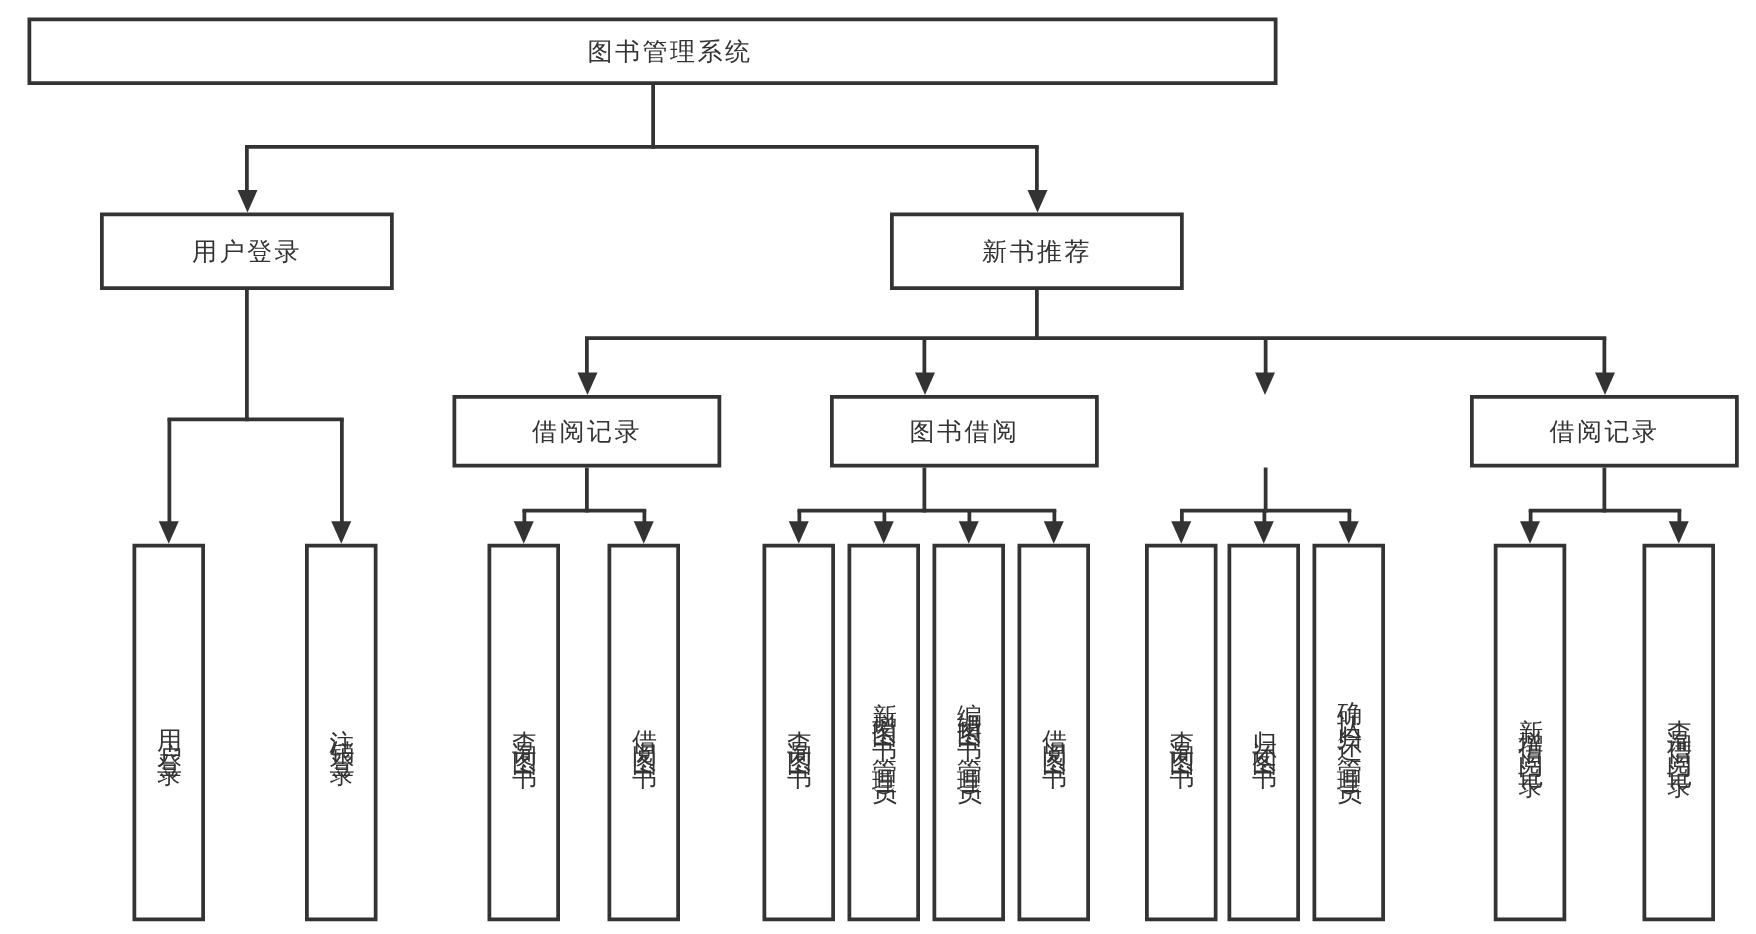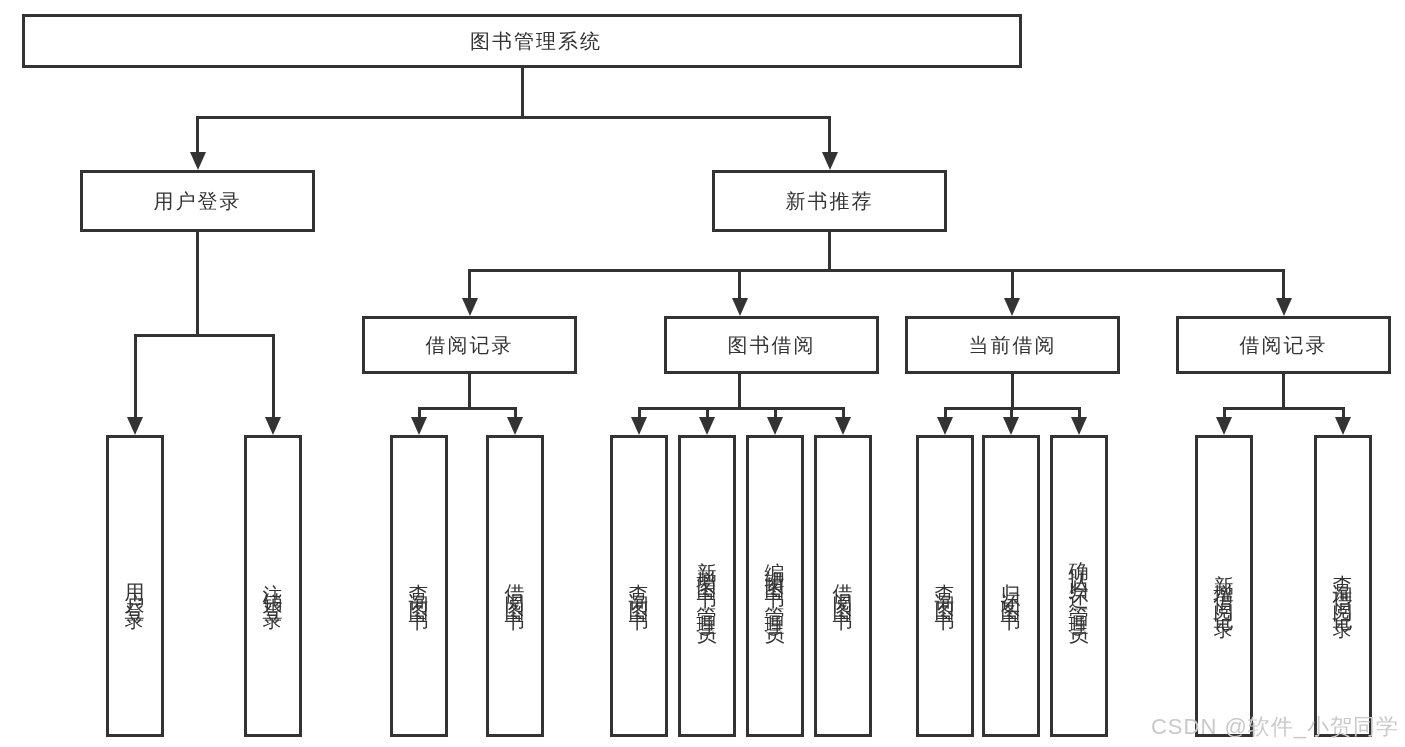--- a/index.html
+++ b/index.html
@@ -57,23 +57,20 @@
   </div>
   <div class="box hbox" style="left:712px;top:170px;width:235px;height:62px;">
     <span>新书推荐</span>
   </div>
 
   <div class="box hbox l3" style="left:362px;">
     <span>借阅记录</span>
   </div>
   <div class="box hbox l3" style="left:632px;margin-left:32px;">
     <span>图书借阅</span>
-  </div>
-  <div class="box hbox l3" style="left:905px;">
-    <span>当前借阅</span>
   </div>
   <div class="box hbox l3" style="left:1176px;text-align:right;">
     <span>借阅记录</span>
   </div>
 
   <div class="box vbox" style="left:106px;">
     <span>用户登录</span>
   </div>
   <div class="box vbox" style="left:244px;">
     <span>注销登录</span>
@@ -164,14 +161,13 @@
       <div class="connector" style="left: 1077.5px; top: 408px; width: 3px; height: 13px;"></div>
       <div class="arrowhead" style="left: 1071px; top: 417px;"></div>
       <div class="connector" style="left: 1282px; top: 374px; width: 3px; height: 35.5px;"></div>
       <div class="connector" style="left: 1222.5px; top: 406.5px; width: 122px; height: 3px;"></div>
       <div class="connector" style="left: 1222.5px; top: 408px; width: 3px; height: 13px;"></div>
       <div class="arrowhead" style="left: 1216px; top: 417px;"></div>
       <div class="connector" style="left: 1341.5px; top: 408px; width: 3px; height: 13px;"></div>
       <div class="arrowhead" style="left: 1335px; top: 417px;"></div>
     </div>
 
-  <div class="watermark">CSDN @软件_小贺同学</div>
 </div>
 
 </body></html>

